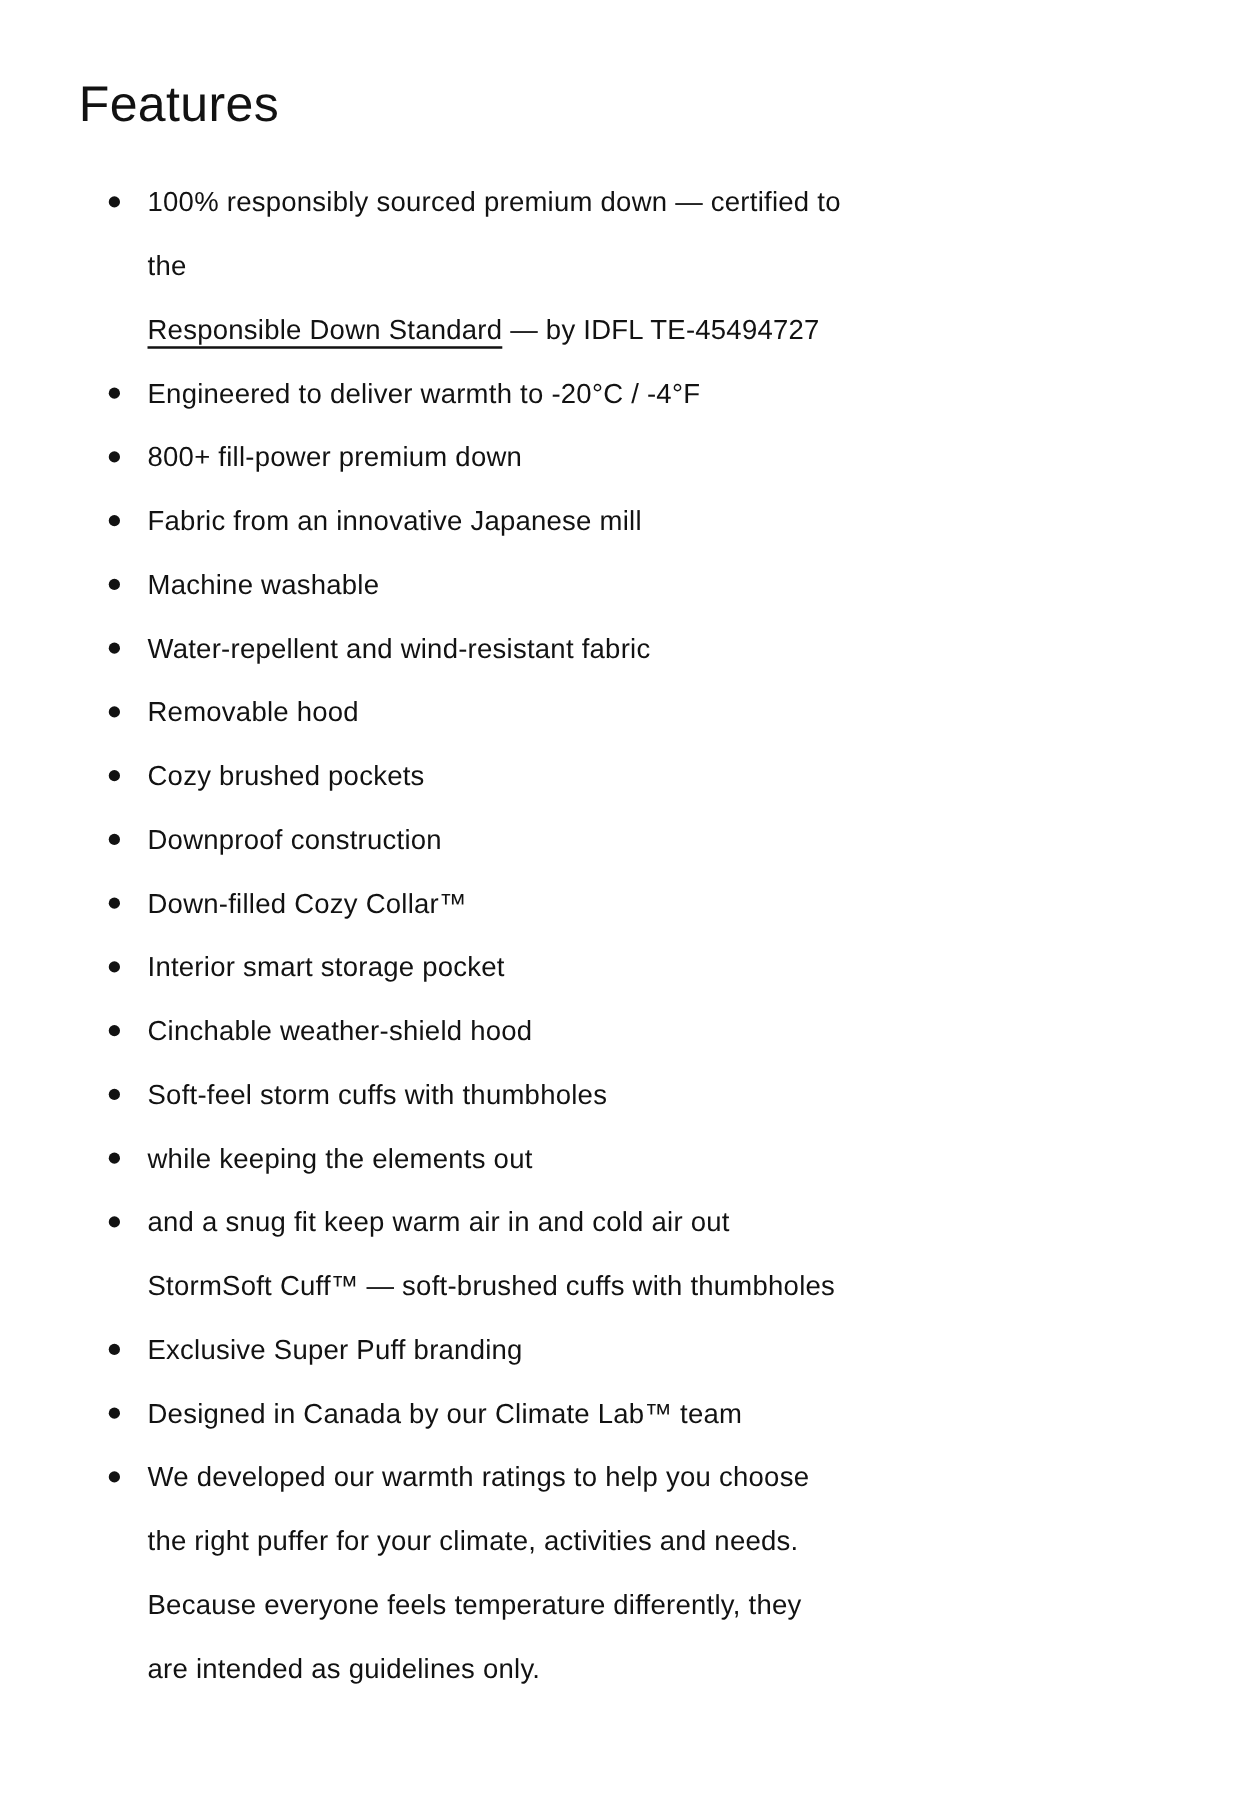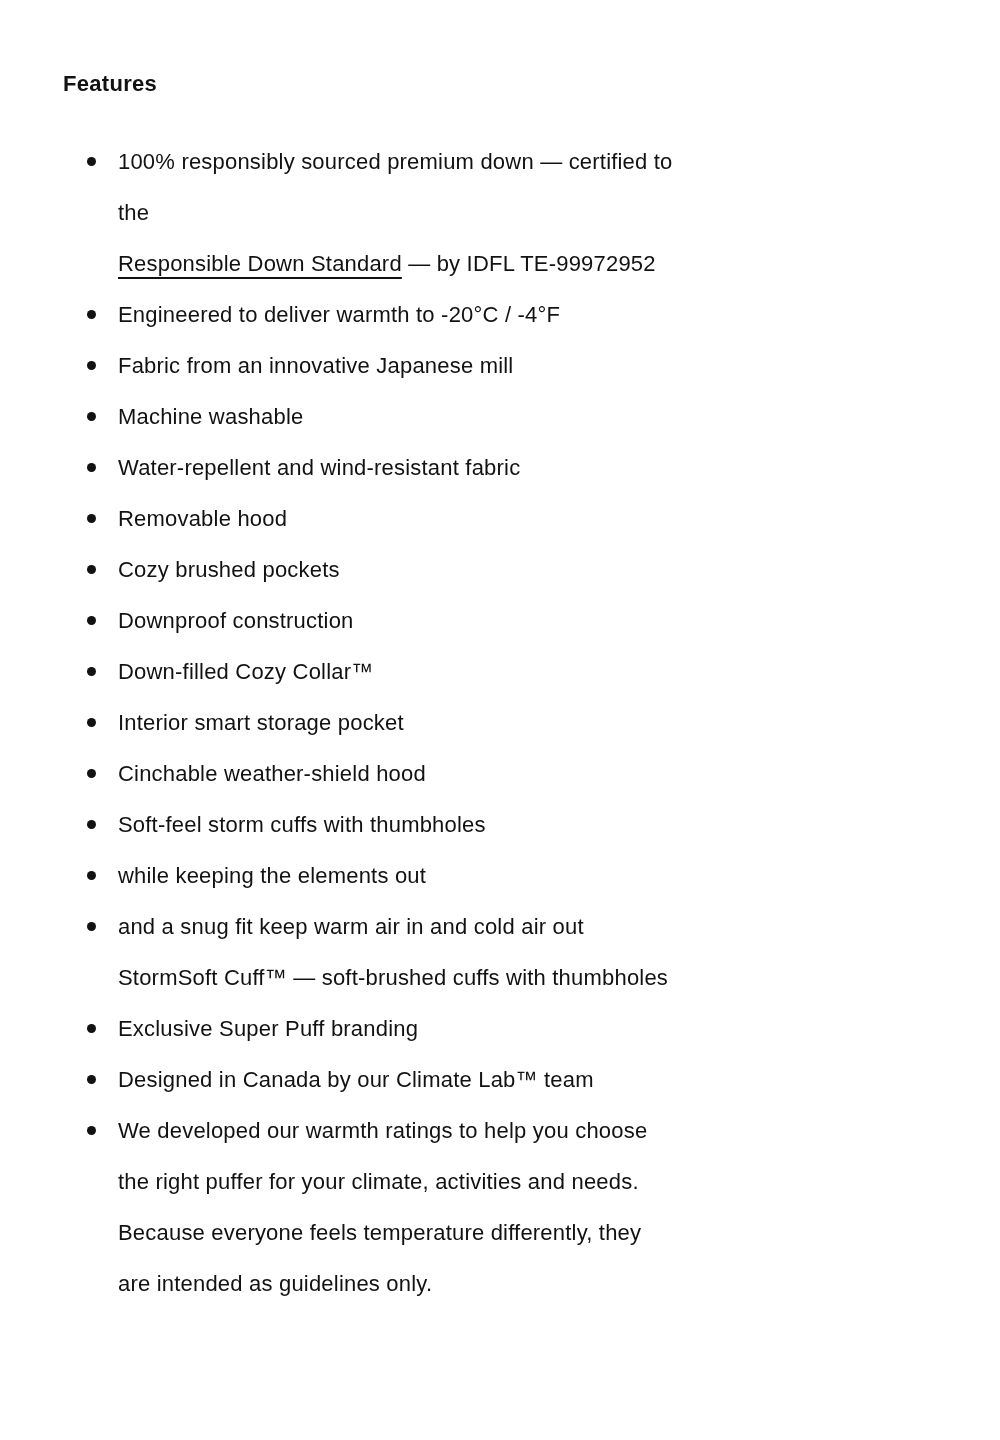--- a/index.html
+++ b/index.html
@@ -12,23 +12,23 @@
     background: #ffffff;
     color: #121212;
     font-family: "Liberation Sans", sans-serif;
     overflow: hidden;
   }
   .page {
     padding: 66px 60px 0 63px;
   }
   .heading {
     margin: 0;
-    font-size: 22px;
+    font-size: 40px;
     line-height: 36px;
-    font-weight: 700;
+    font-weight: 400;
     letter-spacing: 0.3px;
   }
   ul.features {
     list-style: none;
     margin: 34px 0 0 0;
     padding: 0;
   }
   li.feature-item {
     position: relative;
     padding-left: 55px;
@@ -60,24 +60,27 @@
 </style>
 </head>
 <body>
 
 <div class="page">
   <h2 class="heading">Features</h2>
   <ul class="features">
       <li class="feature-item">
         <div class="line">100% responsibly sourced premium down — certified to</div>
         <div class="line">the</div>
-        <div class="line"><a class="rds-link" href="#">Responsible Down Standard</a><span> — by IDFL TE-99972952</span></div>
+        <div class="line"><a class="rds-link" href="#">Responsible Down Standard</a><span> — by IDFL TE-45494727</span></div>
       </li>
       <li class="feature-item">
         <div class="line">Engineered to deliver warmth to -20°C / -4°F</div>
+      </li>
+      <li class="feature-item">
+        <div class="line">800+ fill-power premium down</div>
       </li>
       <li class="feature-item">
         <div class="line">Fabric from an innovative Japanese mill</div>
       </li>
       <li class="feature-item">
         <div class="line">Machine washable</div>
       </li>
       <li class="feature-item">
         <div class="line">Water-repellent and wind-resistant fabric</div>
       </li>

